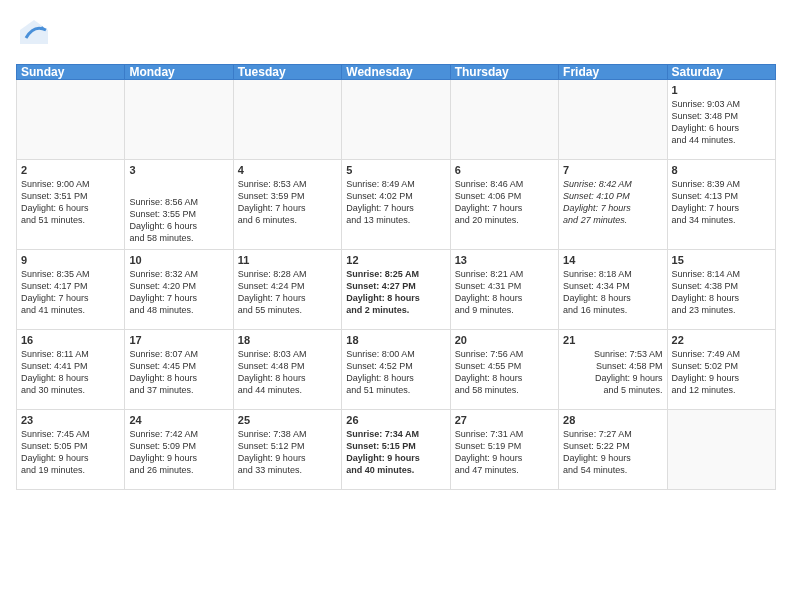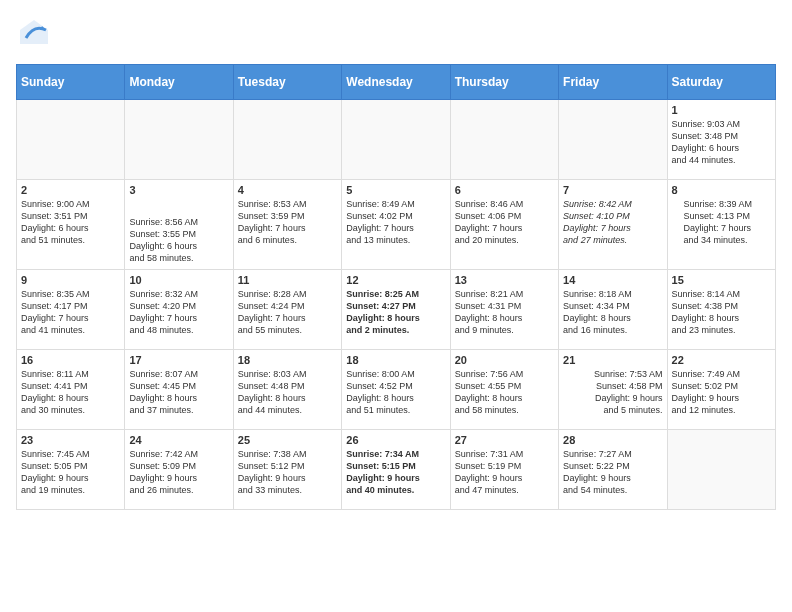--- a/index.html
+++ b/index.html
@@ -55,21 +55,21 @@
     .calendar {
       width: 100%;
       border-collapse: collapse;
       border: 1px solid #ccc;
     }
     .calendar th {
       background: #4a90d9;
       color: #fff;
       font-size: 12px;
       font-weight: bold;
-      padding: 10px 4px;
+      padding: 0 4px;
       text-align: left;
       border: 1px solid #3a7bc8;
     }
     .calendar td {
       vertical-align: top;
       border: 1px solid #ddd;
       padding: 4px;
       font-size: 9.5px;
       color: #333;
       width: calc(100% / 7);
@@ -179,21 +179,21 @@
         </td>
         <td>
           <span class="day-number">7</span>
           <div class="day-info" style="white-space: pre-line; font-style: italic;">Sunrise: 8:42 AM
 Sunset: 4:10 PM
 Daylight: 7 hours
 and 27 minutes.</div>
         </td>
         <td>
           <span class="day-number">8</span>
-          <div class="day-info" style="white-space: pre-line; margin-left: 12px;">Sunrise: 8:39 AM
+          <div class="day-info" style="white-space: pre-line;">Sunrise: 8:39 AM
 Sunset: 4:13 PM
 Daylight: 7 hours
 and 34 minutes.</div>
         </td>
       </tr>
       <tr>
         <td>
           <span class="day-number">9</span>
           <div class="day-info" style="white-space: pre-line;">Sunrise: 8:35 AM
 Sunset: 4:17 PM

